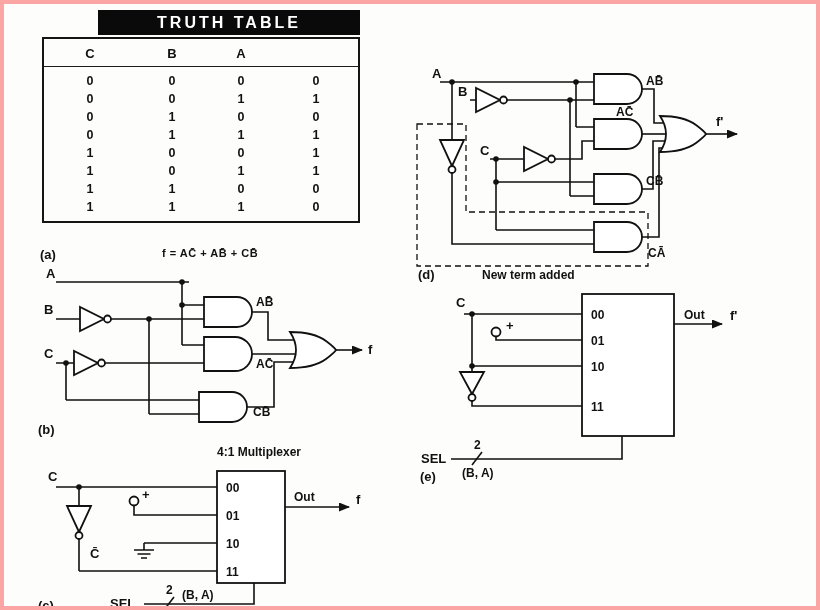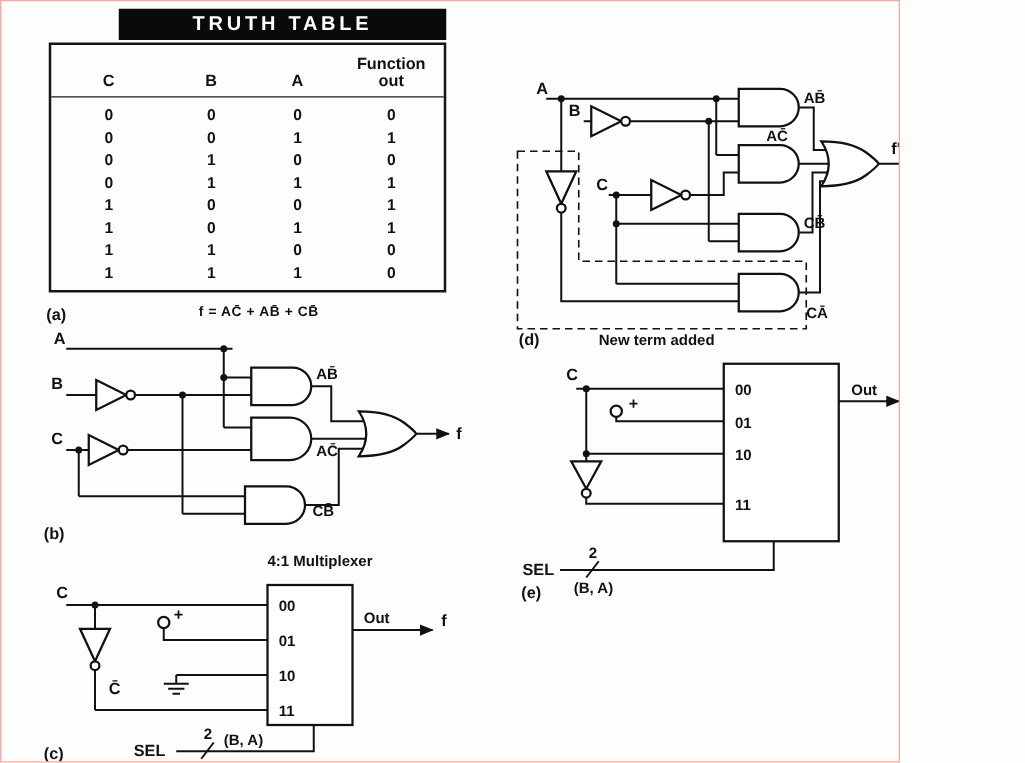--- a/index.html
+++ b/index.html
@@ -1,17 +1,17 @@
 <!DOCTYPE html>
 <html><head>
 <meta charset="utf-8">
 <style>
   *{margin:0;padding:0;box-sizing:border-box}
   body{width:820px;height:610px;background:#fdfdfb;font-family:"Liberation Sans",sans-serif;color:#111}
-  .page{position:relative;width:720px;height:610px;overflow:hidden;border:1px solid #fca5a5;background:#fdfdfb}
+  .page{position:relative;width:820px;height:610px;overflow:hidden;border:4px solid #fca5a5;background:#fdfdfb}
   .tt{position:absolute;left:38px;top:6px;width:318px}
   .tt-title{margin-left:56px;width:262px;height:25px;background:#0a0a0a;color:#fff;display:flex;align-items:center;justify-content:center;font-weight:bold;font-size:16px;letter-spacing:3px}
   .tt-box{margin-top:2px;border:2px solid #151515;padding:8px 0 5px}
   .row4{display:grid;grid-template-columns:92px 72px 66px 84px}
   .tt-head{align-items:end;border-bottom:1.5px solid #1c1c1c;padding-bottom:5px}
   .tt-head div{text-align:center;font-weight:bold;font-size:13px;line-height:14px;white-space:pre-line}
   .tt-body{padding-top:5px}
   .tt-body div{text-align:center;font-weight:bold;font-size:12.5px;line-height:18px}
   .eq-label{position:absolute;left:36px;top:243px;font-weight:bold;font-size:13px}
   .eq-text{position:absolute;left:158px;top:243px;font-weight:bold;font-size:11px;letter-spacing:.5px}
@@ -28,22 +28,20 @@
 
 <div class="page">
 
   <div class="tt">
     <div class="tt-title">TRUTH TABLE</div>
     <div class="tt-box">
       <div class="row4 tt-head">
         <div>C</div>
         <div>B</div>
         <div>A</div>
-        <div>Function
-out</div>
       </div>
       <div class="row4 tt-body">
         <div>0</div>
         <div>0</div>
         <div>0</div>
         <div>0</div>
         <div>0</div>
         <div>0</div>
         <div>1</div>
         <div>1</div>

